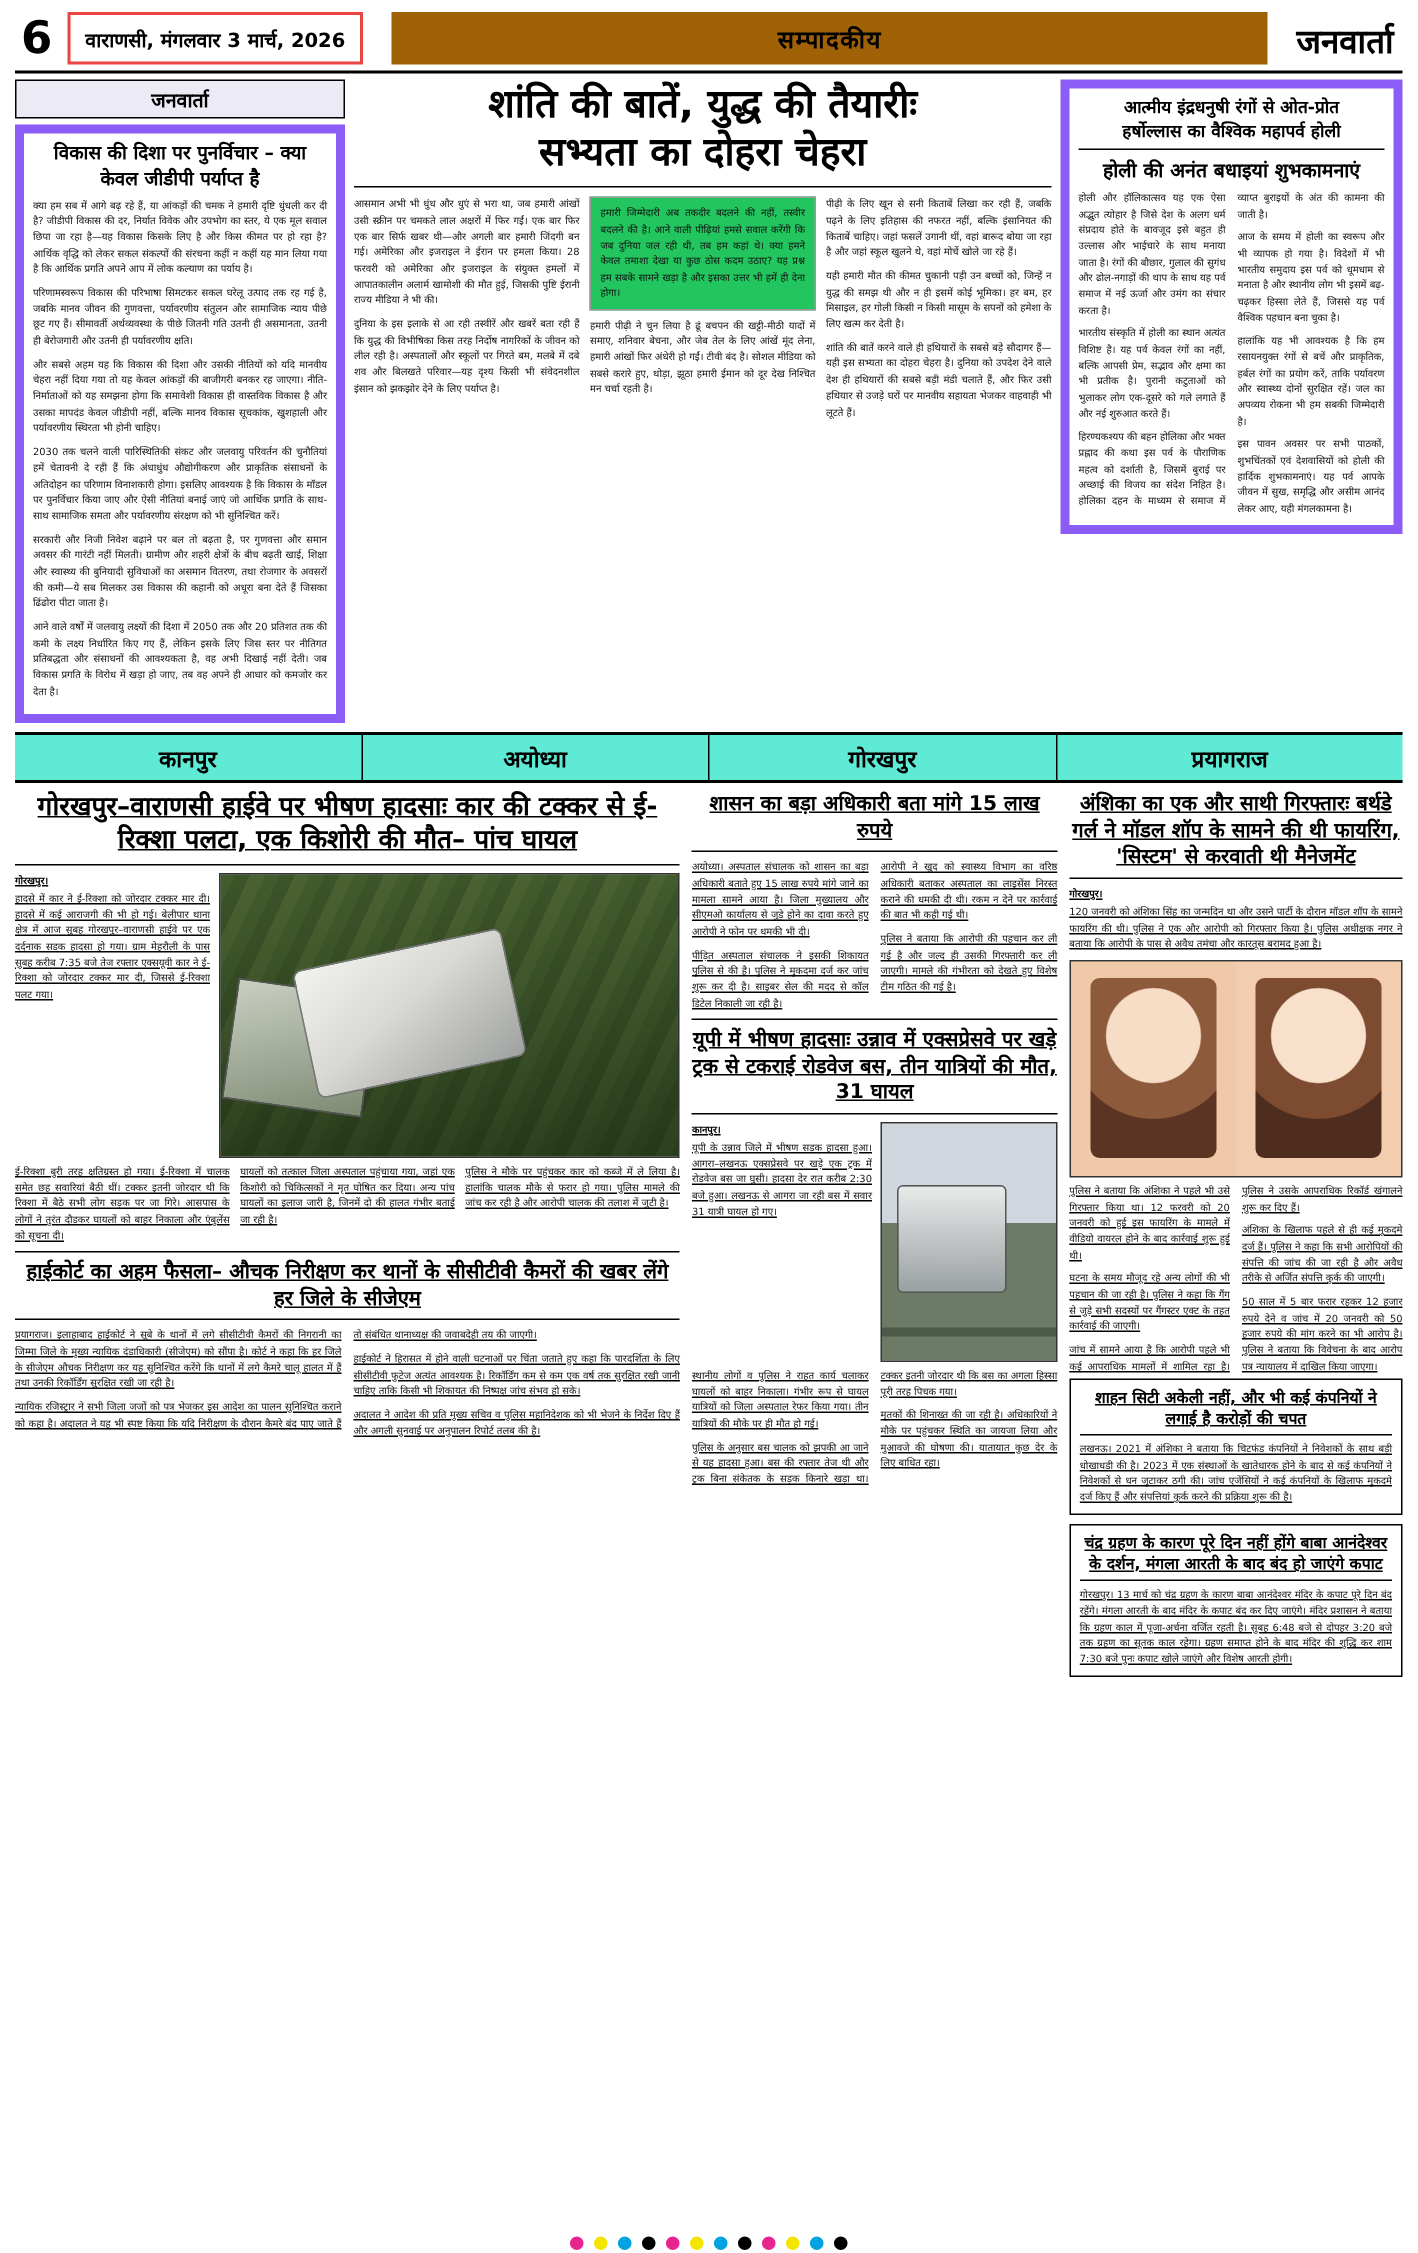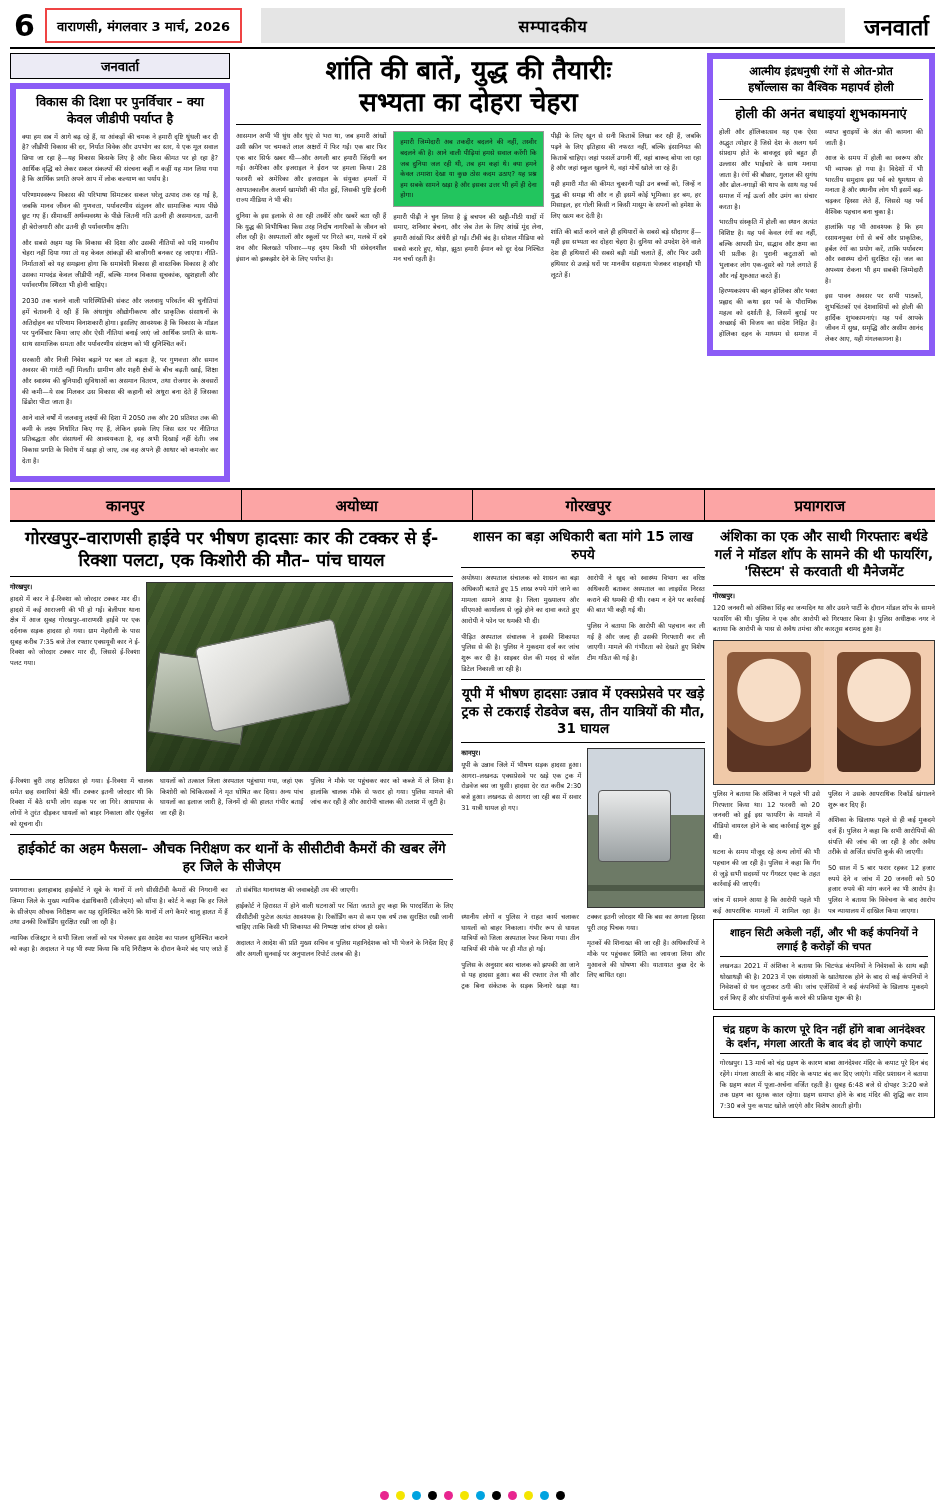--- a/index.html
+++ b/index.html
@@ -10,21 +10,21 @@
     color:#000;
     position:relative;
     overflow:hidden;
   }
   .page { width:945px; height:1502px; padding:8px 10px; position:relative; }
 
   
   .masthead { display:flex; align-items:stretch; border-bottom:2px solid #000; padding-bottom:4px; margin-bottom:4px; }
   .mast-pageno { font-size:30px; font-weight:bold; padding:0 10px 0 4px; display:flex; align-items:center; }
   .mast-date { border:2px solid #ef4444; padding:6px 10px; font-size:13px; display:flex; align-items:center; font-weight:bold; }
-  .mast-center { flex:1; display:flex; align-items:center; justify-content:center; background:#e5e5e5; margin:0 19px; font-size:16px; font-weight:bold; letter-spacing:1px; }
+  .mast-center { flex:1; display:flex; align-items:center; justify-content:center; background:#a16207; margin:0 19px; font-size:16px; font-weight:bold; letter-spacing:1px; }
   .mast-brand { display:flex; align-items:center; font-size:22px; font-weight:bold; padding-right:6px; }
 
   
   .top-region { display:flex; gap:6px; }
   .col-left { width:220px; }
   .col-mid { flex:1; }
   .col-right { width:228px; }
 
   .boxhead {
     background:#ecebf5; border:1px solid #000; text-align:center;
@@ -45,26 +45,26 @@
     font-size:26px; margin:2px 0 6px 0;
     border-bottom:1px solid #000; padding-bottom:6px;
   }
 
   .shaded-quote { background:#22c55e; border:1px solid #999; padding:5px 6px; margin:0 0 5px 0; font-size:6.6px; line-height:1.6; text-align:justify; }
 
   .holi-head { text-align:center; font-weight:bold; font-size:11.5px; line-height:1.35; border-bottom:1px solid #000; padding-bottom:4px; margin-bottom:4px; }
   .holi-sub { text-align:center; font-weight:bold; font-size:13px; margin-bottom:5px; }
 
   
-  .city-strip { display:flex; border-top:2px solid #000; border-bottom:2px solid #000; margin:6px 0 6px 0; background:#fca5a5; }
+  .city-strip { display:flex; border-top:2px solid #000; border-bottom:2px solid #000; margin:6px 0 6px 0; background:#5eead4; }
   .city-strip .city { flex:1; text-align:center; font-weight:bold; font-size:15px; padding:5px 0; border-right:1px solid #000; }
   .city-strip .city:last-child { border-right:none; }
 
   
-  .lower { display:flex; gap:8px; }
+  .lower { display:flex; gap:8px;text-decoration:underline; }
   .lw-left { width:455px; }
   .lw-mid { width:250px; }
   .lw-right { width:228px; }
 
   .news-head { font-weight:bold; font-size:17.5px; line-height:1.25; text-align:center; border-bottom:1px solid #000; padding-bottom:4px; margin-bottom:5px; }
   .news-head-sm { font-weight:bold; font-size:13.5px; line-height:1.3; text-align:center; border-bottom:1px solid #000; padding-bottom:4px; margin-bottom:5px; }
   .byline { font-size:6.5px; font-weight:bold; margin-bottom:3px; }
 
   .photo { border:1px solid #333; position:relative; overflow:hidden; }
   .photo-accident {

